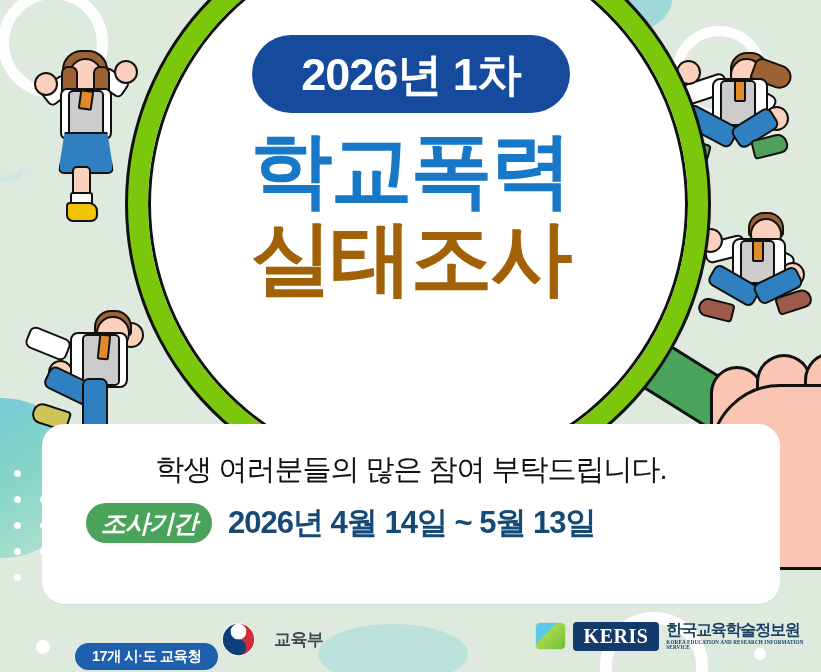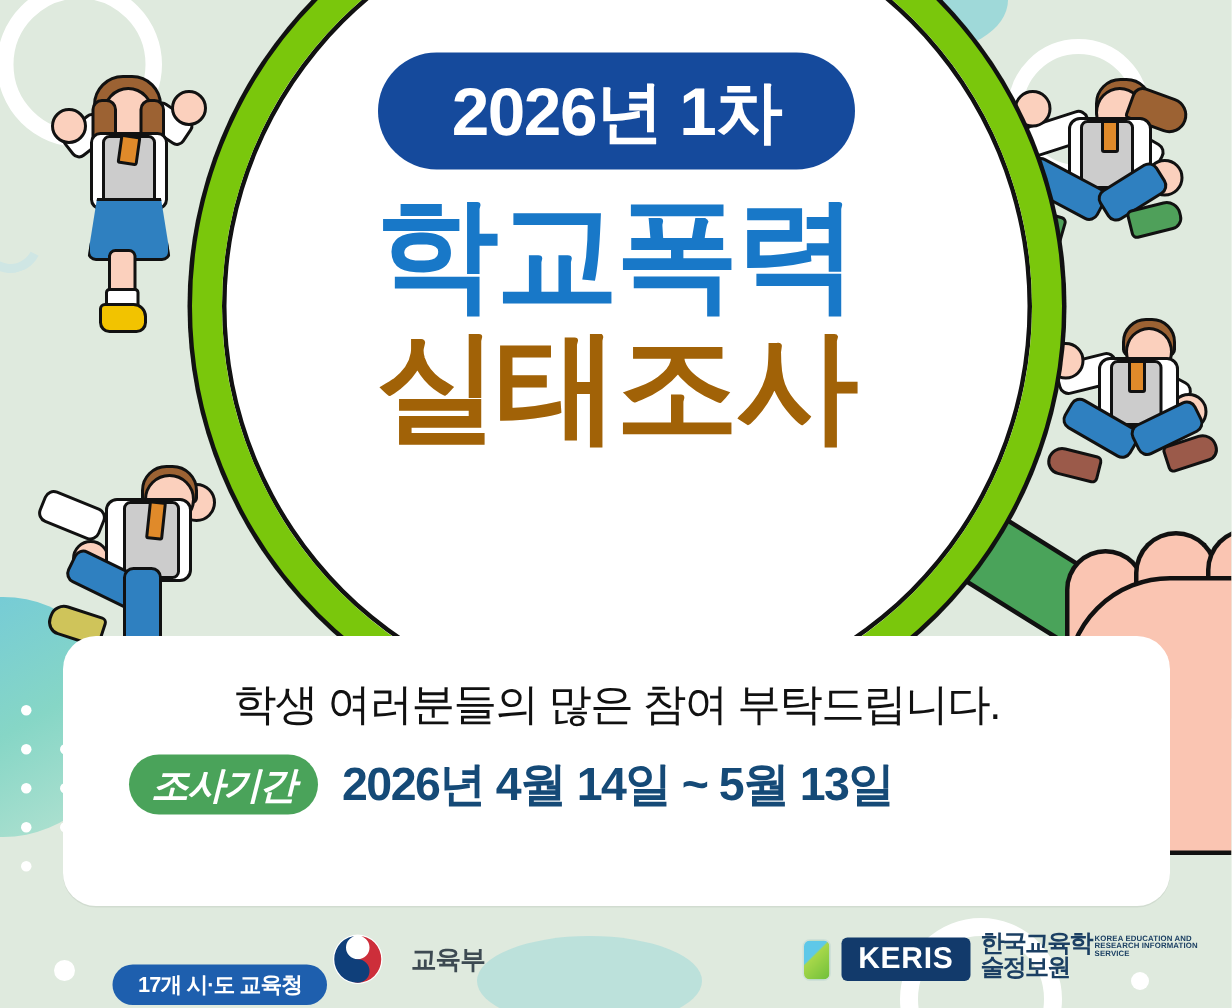--- a/index.html
+++ b/index.html
@@ -153,31 +153,31 @@
   .taegeuk{
     width:33px;height:33px;border-radius:50%;position:relative;overflow:hidden;
     background:#ffffff;
   }
   .f-moe-label{font-size:17px;font-weight:800;color:#3d4a52;letter-spacing:-.6px;}
   .f-nypi{position:absolute;left:336px;top:6px;display:flex;align-items:center;gap:7px;}
   .nypi-mark{
     font-size:19px;font-weight:900;font-style:italic;color:#2a8fd0;letter-spacing:-2px;
   }
   .f-nypi-label{font-size:17.5px;font-weight:900;color:#1b3f63;letter-spacing:-1.3px;}
-  .f-keris{position:absolute;left:535px;top:4px;display:flex;align-items:flex-end;gap:7px;}
+  .f-keris{position:absolute;left:535px;top:4px;display:flex;align-items:flex-start;gap:7px;font-family:Liberation Serif, serif;}
   .keris-leaf{
     width:30px;height:26px;border-radius:5px;
     background:linear-gradient(135deg,#5ec8e8 0%,#5ec8e8 38%,#a8d84a 39%,#6fbf3a 100%);
     border:1px solid #cfe0d8;
   }
   .keris-box{
     background:#123a6b;color:#fff;border-radius:4px;padding:3px 11px;
     font-size:20px;font-weight:900;letter-spacing:.5px;
   }
-  .keris-txt{display:flex;flex-direction:row;line-height:1;}
+  .keris-txt{display:flex;flex-direction:column;line-height:1;}
   .keris-ko{font-size:16px;font-weight:900;color:#1b3f63;letter-spacing:-1.2px;}
   .keris-en{font-size:5.2px;font-weight:800;color:#1b3f63;letter-spacing:.1px;margin-top:2px;}
 </style>
 </head>
 <body>
 
 <div id="poster">
 
   <div class="bg-teal-blob"></div>
   <div class="bg-circle-teal"></div>

